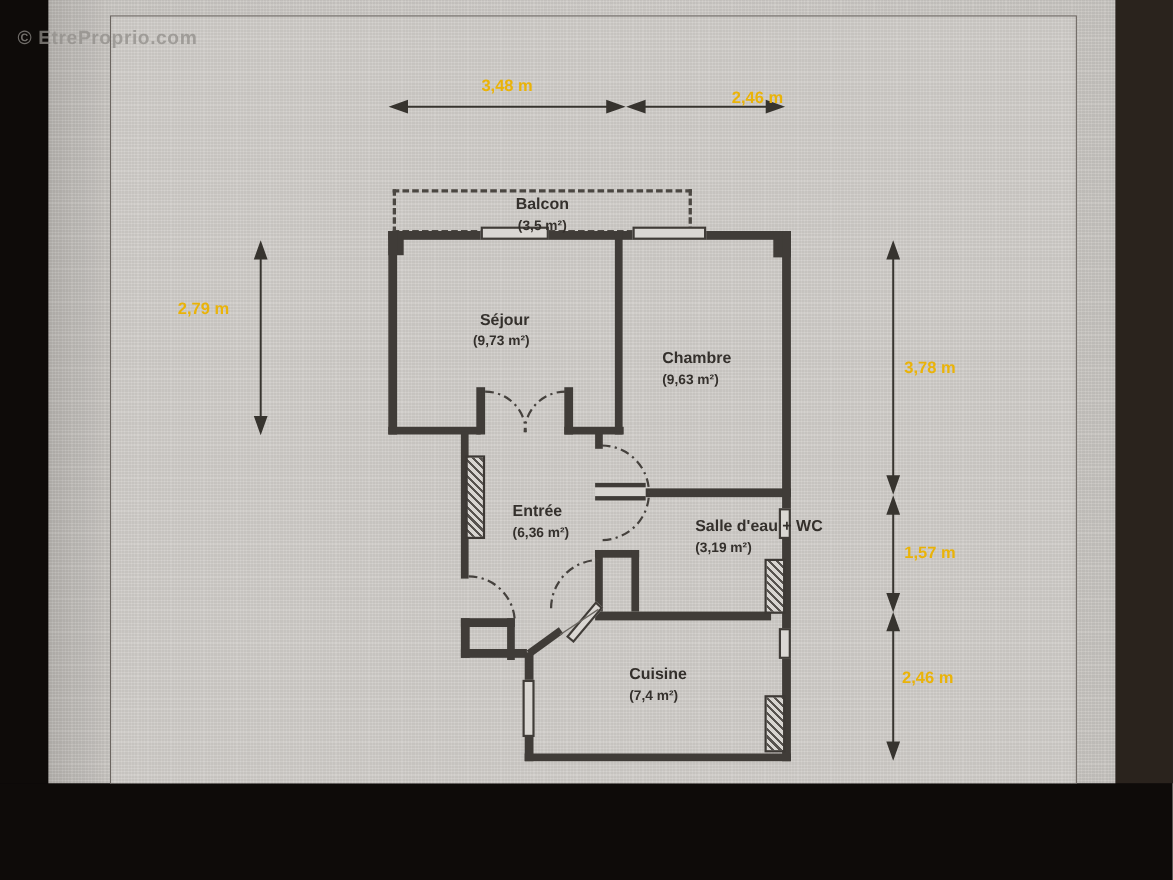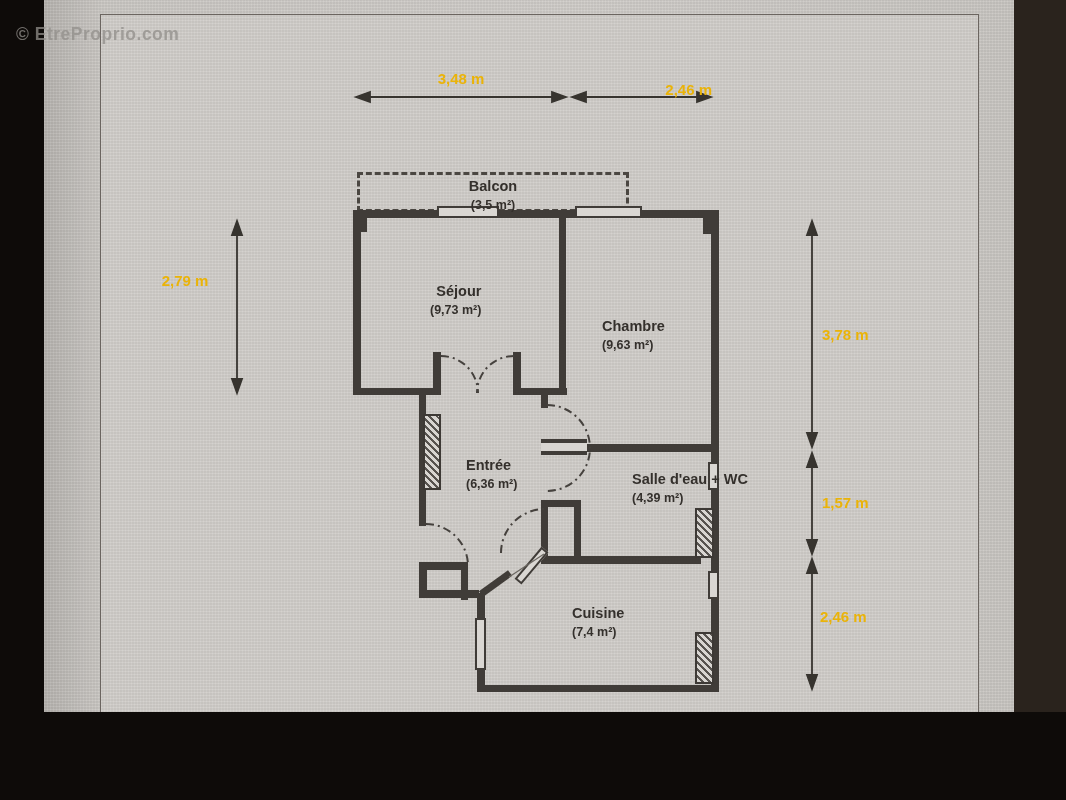--- a/index.html
+++ b/index.html
@@ -141,21 +141,21 @@
   <div class="room" style="left:602px;top:317px;">
     <div class="nm">Chambre</div>
     <div class="ar">(9,63 m²)</div>
   </div>
   <div class="room" style="left:466px;top:456px;">
     <div class="nm">Entrée</div>
     <div class="ar">(6,36 m²)</div>
   </div>
   <div class="room" style="left:588px;top:470px;margin-left:44px;">
     <div class="nm">Salle d'eau + WC</div>
-    <div class="ar">(4,39 m²)</div>
+    <div class="ar">(3,19 m²)</div>
   </div>
   <div class="room" style="left:572px;top:604px;">
     <div class="nm">Cuisine</div>
     <div class="ar">(7,4 m²)</div>
   </div>
 
   <div class="dim" style="left:356px;top:70px;width:210px;text-align:center;">3,48 m</div>
   <div class="dim" style="left:572px;top:81px;width:140px;text-align:right;">2,46 m</div>
   <div class="dim" style="left:140px;top:272px;width:90px;text-align:center;">2,79 m</div>
   <div class="dim" style="left:822px;top:326px;">3,78 m</div>

